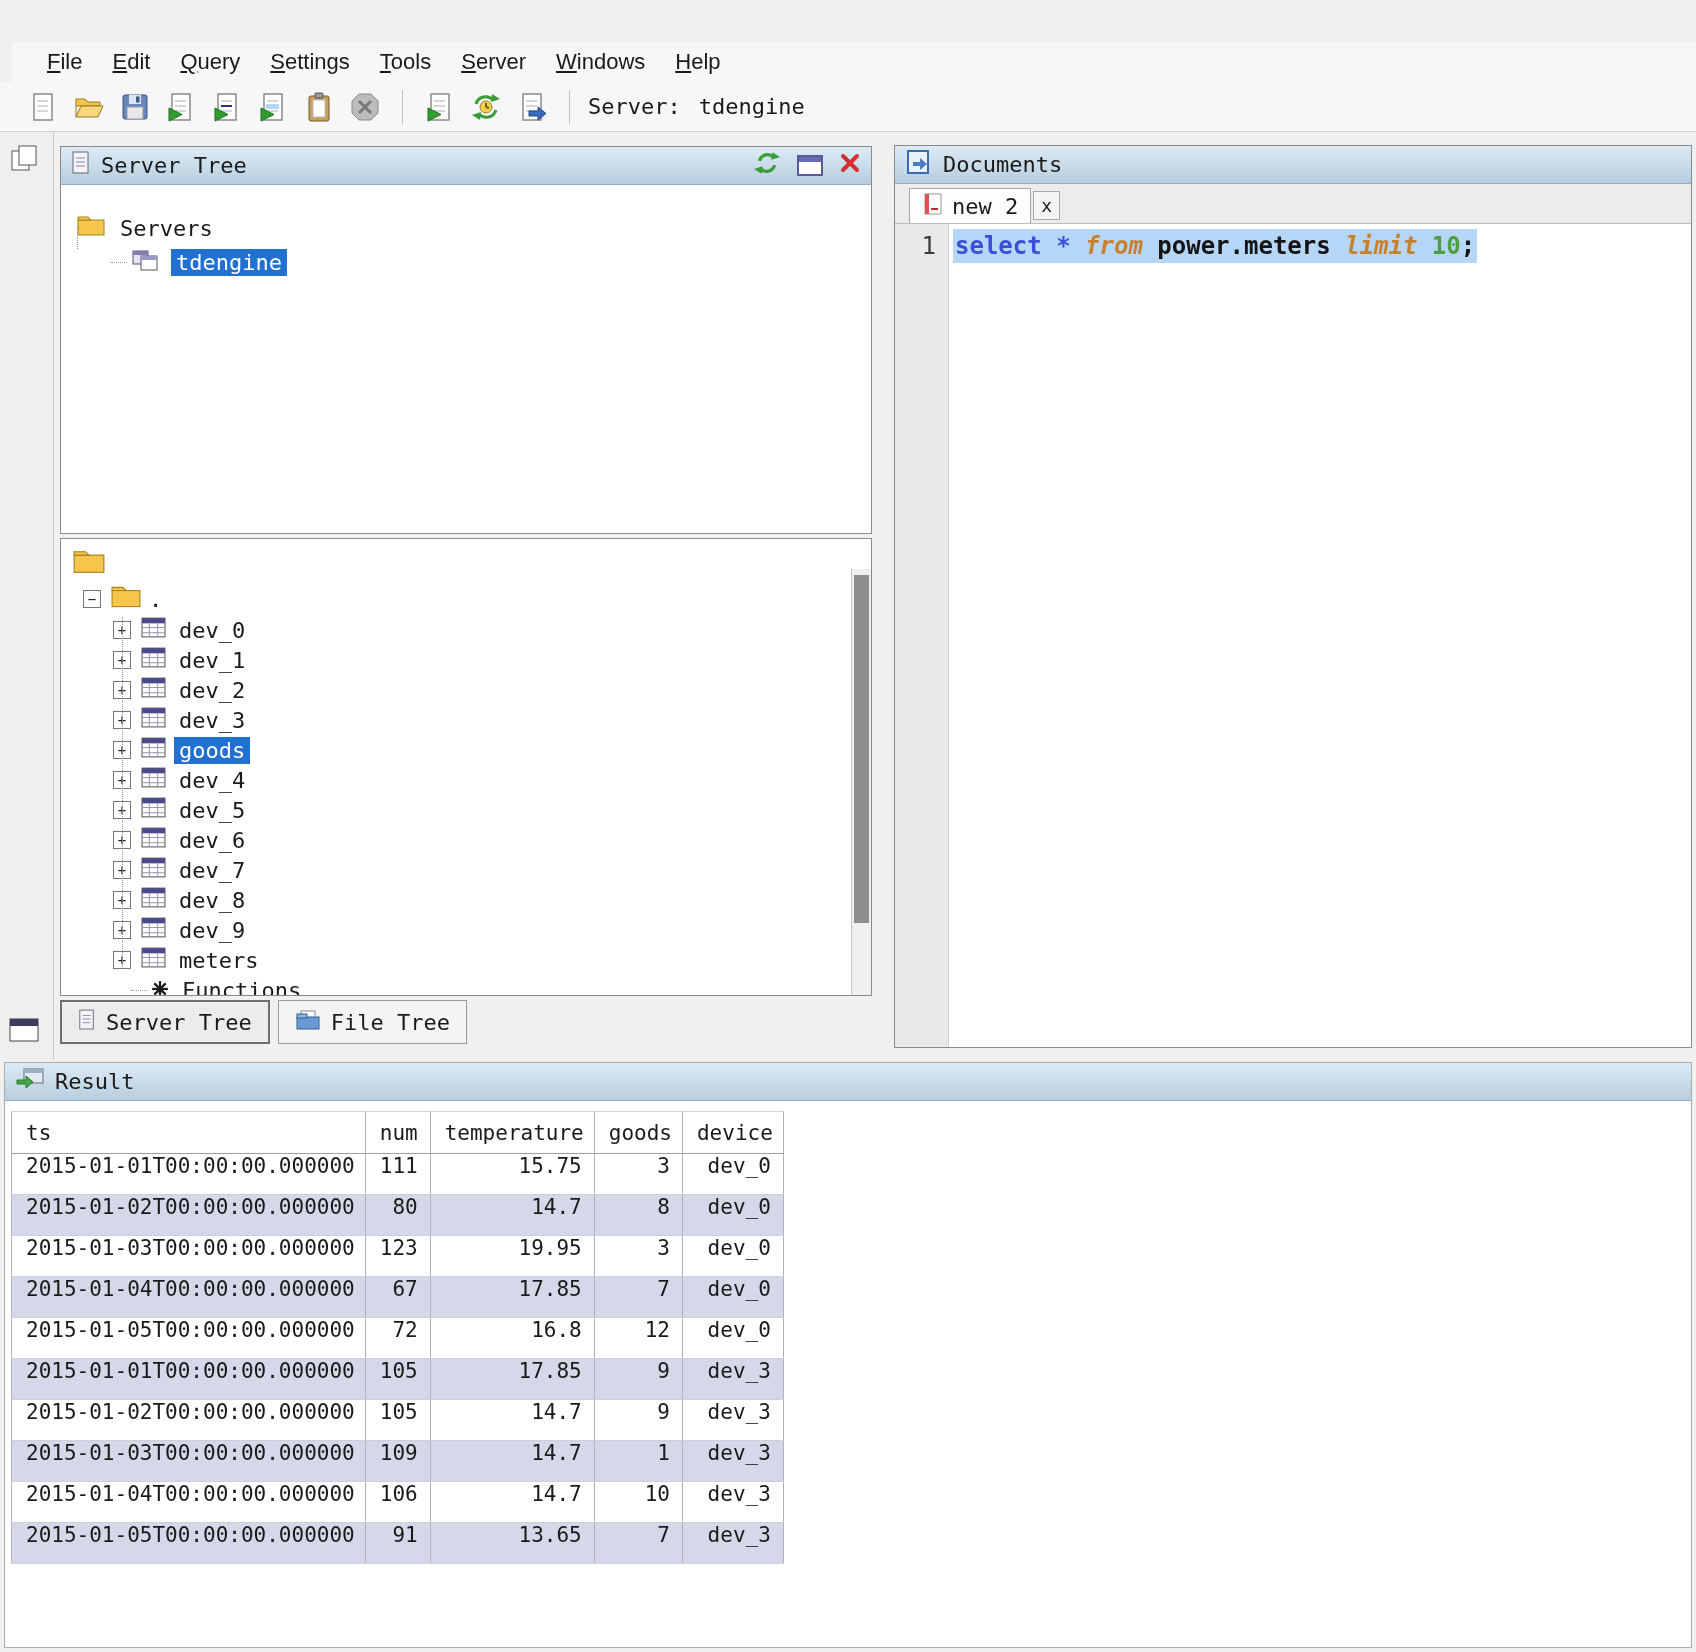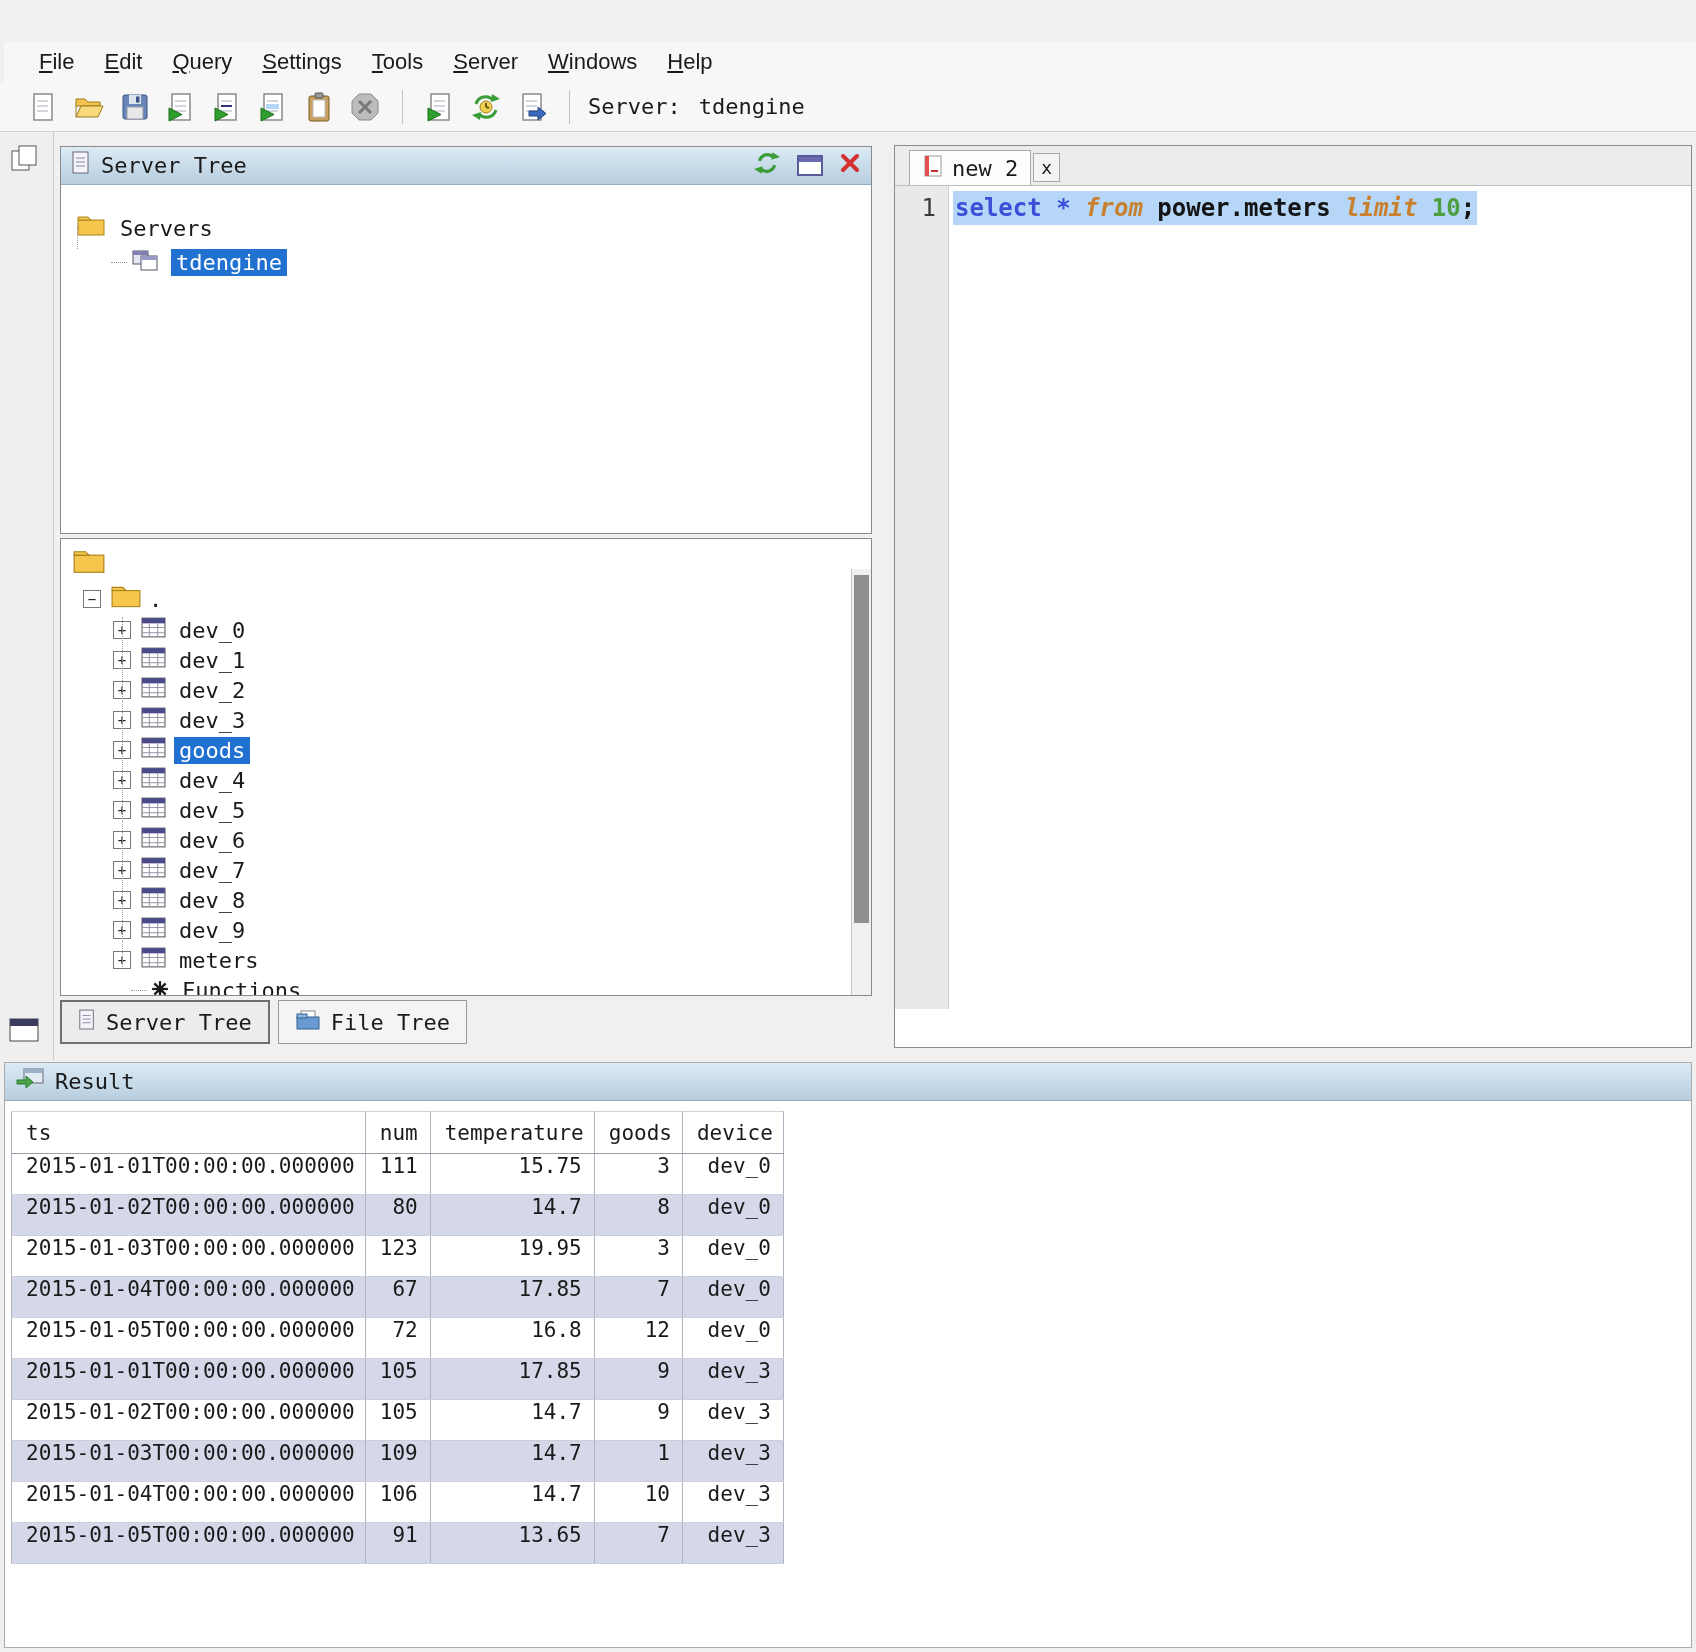--- a/index.html
+++ b/index.html
@@ -8,21 +8,21 @@
     position: relative; width: 1696px; height: 1652px;
     background: #f0f0f0; overflow: hidden;
     font-family: "DejaVu Sans Mono", monospace; color:#1a1a1a;
   }
   
   .titlebar { position:absolute; left:0; top:0; right:0; height:42px;
     background:linear-gradient(#fbfbfb,#e7e7e7); border-bottom:1px solid #d6d6d6;
     display:flex; align-items:center; gap:10px; padding:0 10px; }
   .title-text { font-family:"Liberation Sans",sans-serif; font-size:23px; color:#5e5e5e; }
   
-  .menubar { position:absolute; left:4px; top:42px; right:0; height:40px; background:#f7f7f7;
+  .menubar { position:absolute; left:12px; top:42px; right:0; height:40px; background:#f7f7f7;
     display:flex; align-items:center; padding-left:20px;
     font-family:"Liberation Sans",sans-serif; font-size:22px; }
   .menu-item { padding:4px 15px; cursor:default; }
   
   .toolbar { position:absolute; left:0; top:82px; right:0; height:50px; background:#f7f7f7;
     border-bottom:1px solid #cfcfcf; display:flex; align-items:center; padding-left:24px; }
   .tb-icons { display:flex; align-items:center; gap:8px; }
   .tb-btn { width:38px; height:38px; display:flex; align-items:center; justify-content:center; }
   .tb-btn svg { width:32px; height:32px; }
   .tb-sep { width:1px; height:34px; background:#c2c2c2; margin:0 10px; }
@@ -504,20 +504,29 @@
           <rect x="6" y="2" width="14" height="12" fill="#fff" stroke="#888"></rect>
           <rect x="2" y="8" width="22" height="12" fill="#6a9ad4" stroke="#33608e"></rect>
           <rect x="2" y="5" width="10" height="4" fill="#8ab4e2" stroke="#33608e"></rect>
         </svg>
       </span>
       <span>File Tree</span>
     </div>
   </div>
 
   <div class="panel" id="documentsPanel">
+    <div class="panel-header">
+      <span>
+        <svg width="28" height="28" viewBox="0 0 28 28">
+          <rect x="3" y="3" width="20" height="22" fill="#eaf1fa" stroke="#3a6ab0" stroke-width="2"></rect>
+          <polygon points="8,14 15,14 15,10 22,16 15,22 15,18 8,18" fill="#4a7ec2"></polygon>
+        </svg>
+      </span>
+      <span>Documents</span>
+    </div>
     <div class="doc-tabstrip">
       <div class="doc-tab">
         <span>
           <svg width="22" height="24" viewBox="0 0 22 24">
             <rect x="3" y="2" width="16" height="20" fill="#fff" stroke="#999"></rect>
             <rect x="3" y="2" width="4" height="20" fill="#e05050"></rect>
             <line x1="9" y1="17" x2="16" y2="17" stroke="#c03030" stroke-width="2"></line>
           </svg>
         </span>
         <span>new 2</span>

